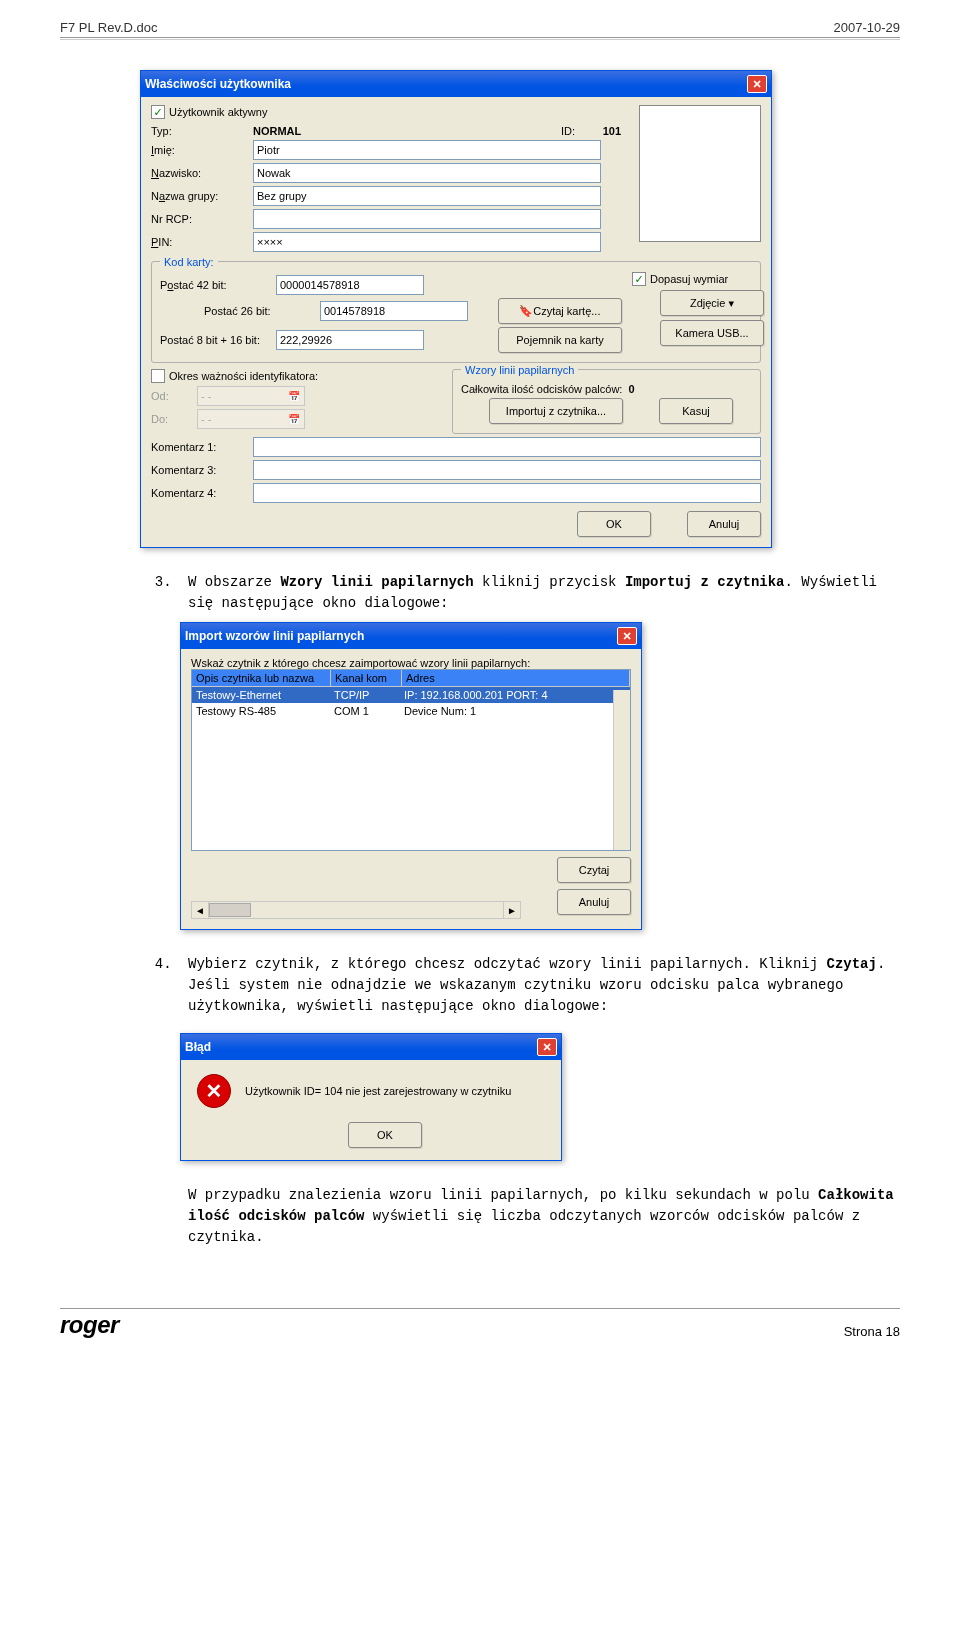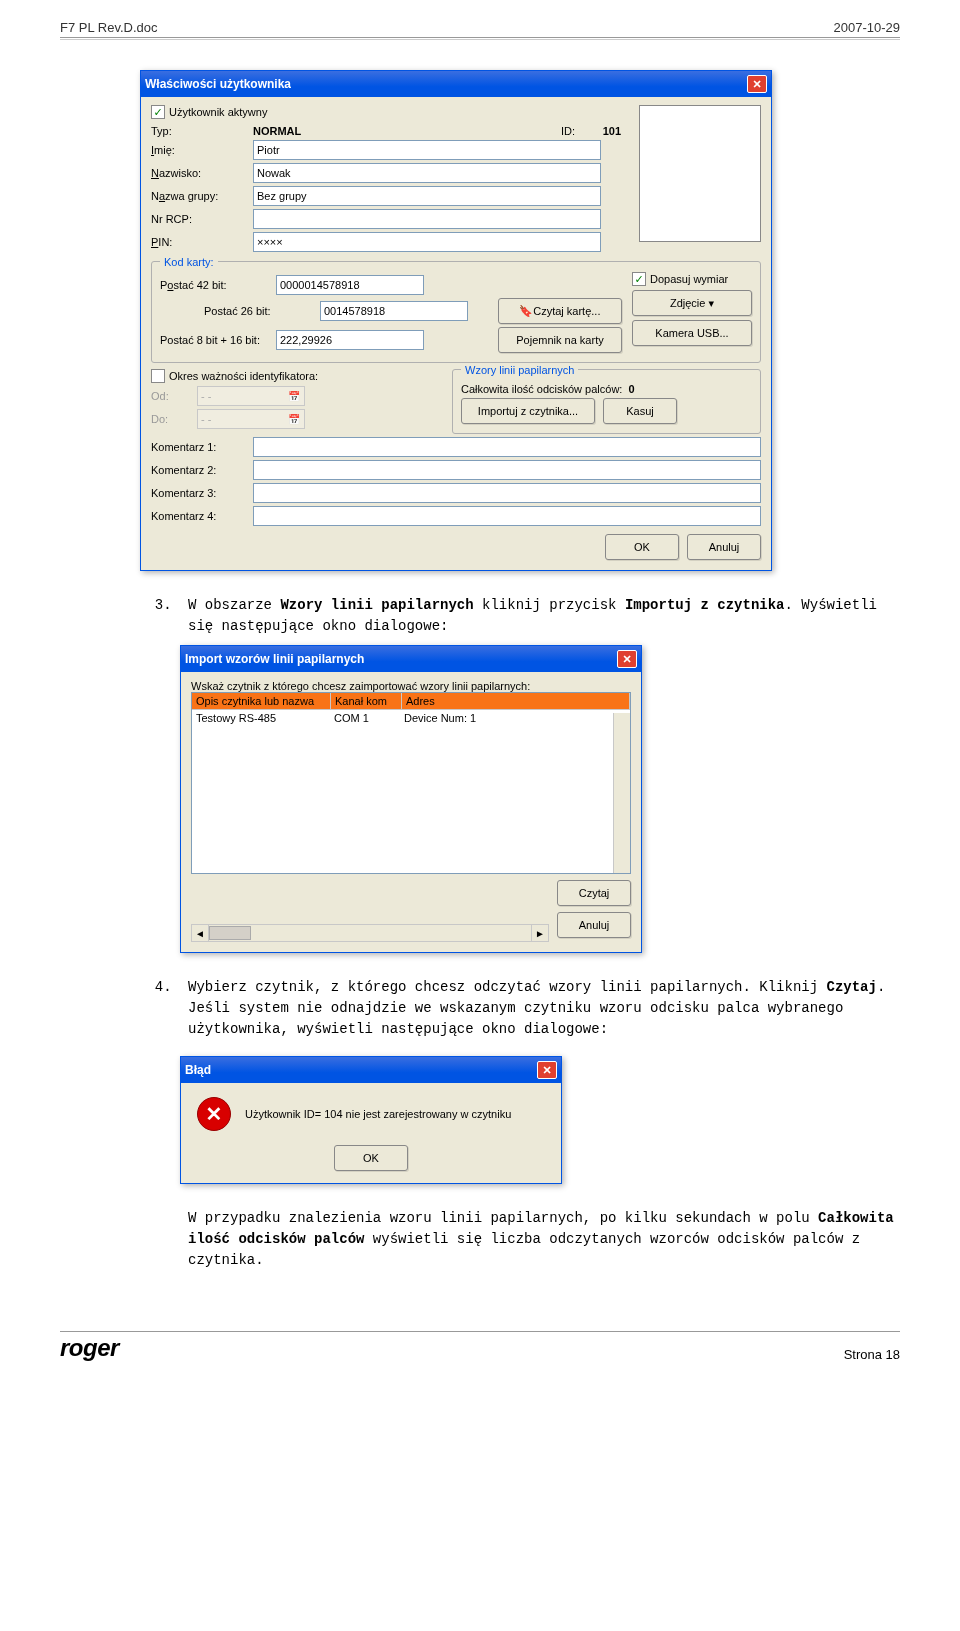--- a/index.html
+++ b/index.html
@@ -89,20 +89,21 @@
     border: 1px solid #888;
     border-radius: 3px;
     font-size: 11px;
     padding: 2px 6px;
     min-width: 90px;
     height: 20px;
     display: inline-flex;
     align-items: center;
     justify-content: center;
     box-shadow: 1px 1px 0 rgba(0,0,0,0.1);
+    margin-left: 28px;
   }
   .btn.small { min-width: 60px; }
   .btn-row { display: flex; justify-content: flex-end; gap: 8px; margin-top: 8px; }
   .cb { display: flex; align-items: center; gap: 4px; }
   .checkbox {
     width: 12px;
     height: 12px;
     background: #fff;
     border: 1px solid #888;
     display: inline-flex;
@@ -140,21 +141,21 @@
   .list-text li { margin-bottom: 6px; padding-left: 8px; line-height: 1.5; }
   .indent { margin-left: 28px; line-height: 1.5; }
   .dialog.import { width: 460px; margin-left: 120px; margin-top: 8px; }
   .listbox {
     background: #fff;
     border: 1px solid #7f9db9;
     height: 180px;
     position: relative;
     margin-bottom: 6px;
   }
-  .listhead { display: flex; background: #f97316; border-bottom: 1px solid #c8c8c8; font-size: 11px; }
+  .listhead { display: flex; background: #3b82f6; border-bottom: 1px solid #c8c8c8; font-size: 11px; }
   .listhead div { border-right: 1px solid #c8c8c8; padding: 2px 4px; }
   .lh1 { width: 130px; }
   .lh2 { width: 62px; }
   .lh3 { flex: 1; }
   .listrow { display: flex; font-size: 11px; }
   .listrow div { padding: 2px 4px; }
   .listrow.sel { background: #316ac5; color: #fff; }
   .lr1 { width: 130px; }
   .lr2 { width: 62px; }
   .lr3 { flex: 1; }
@@ -327,24 +328,20 @@
             </div>
           </div>
         </div>
       </div>
 
       <div class="row">
           <span class="lbl">Komentarz 1:</span>
           <span class="inp" style="flex:1;"></span>
         </div>
       <div class="row">
-          <span class="lbl">Komentarz 2:</span>
-          <span class="inp" style="flex:1;"></span>
-        </div>
-      <div class="row">
           <span class="lbl">Komentarz 3:</span>
           <span class="inp" style="flex:1;"></span>
         </div>
       <div class="row">
           <span class="lbl">Komentarz 4:</span>
           <span class="inp" style="flex:1;"></span>
         </div>
 
       <div class="btn-row">
         <span class="btn small">OK</span>
@@ -367,20 +364,25 @@
       <span class="closebox">✕</span>
     </div>
     <div class="dlg-body">
       <div style="">Wskaż czytnik z którego chcesz zaimportować wzory linii papilarnych:</div>
       <div class="listbox">
         <div class="listhead">
           <div class="lh1">Opis czytnika lub nazwa</div>
           <div class="lh2">Kanał kom</div>
           <div class="lh3">Adres</div>
         </div>
+        <div class="listrow sel">
+          <div class="lr1">Testowy-Ethernet</div>
+          <div class="lr2">TCP/IP</div>
+          <div class="lr3">IP: 192.168.000.201 PORT: 4</div>
+        </div>
         <div class="listrow">
           <div class="lr1">Testowy RS-485</div>
           <div class="lr2">COM 1</div>
           <div class="lr3">Device Num: 1</div>
         </div>
         <div class="scroll-v"></div>
       </div>
       <div style="display:flex; align-items:flex-end; gap:8px;">
         <div style="flex:1;">
           <div class="scroll-h">

